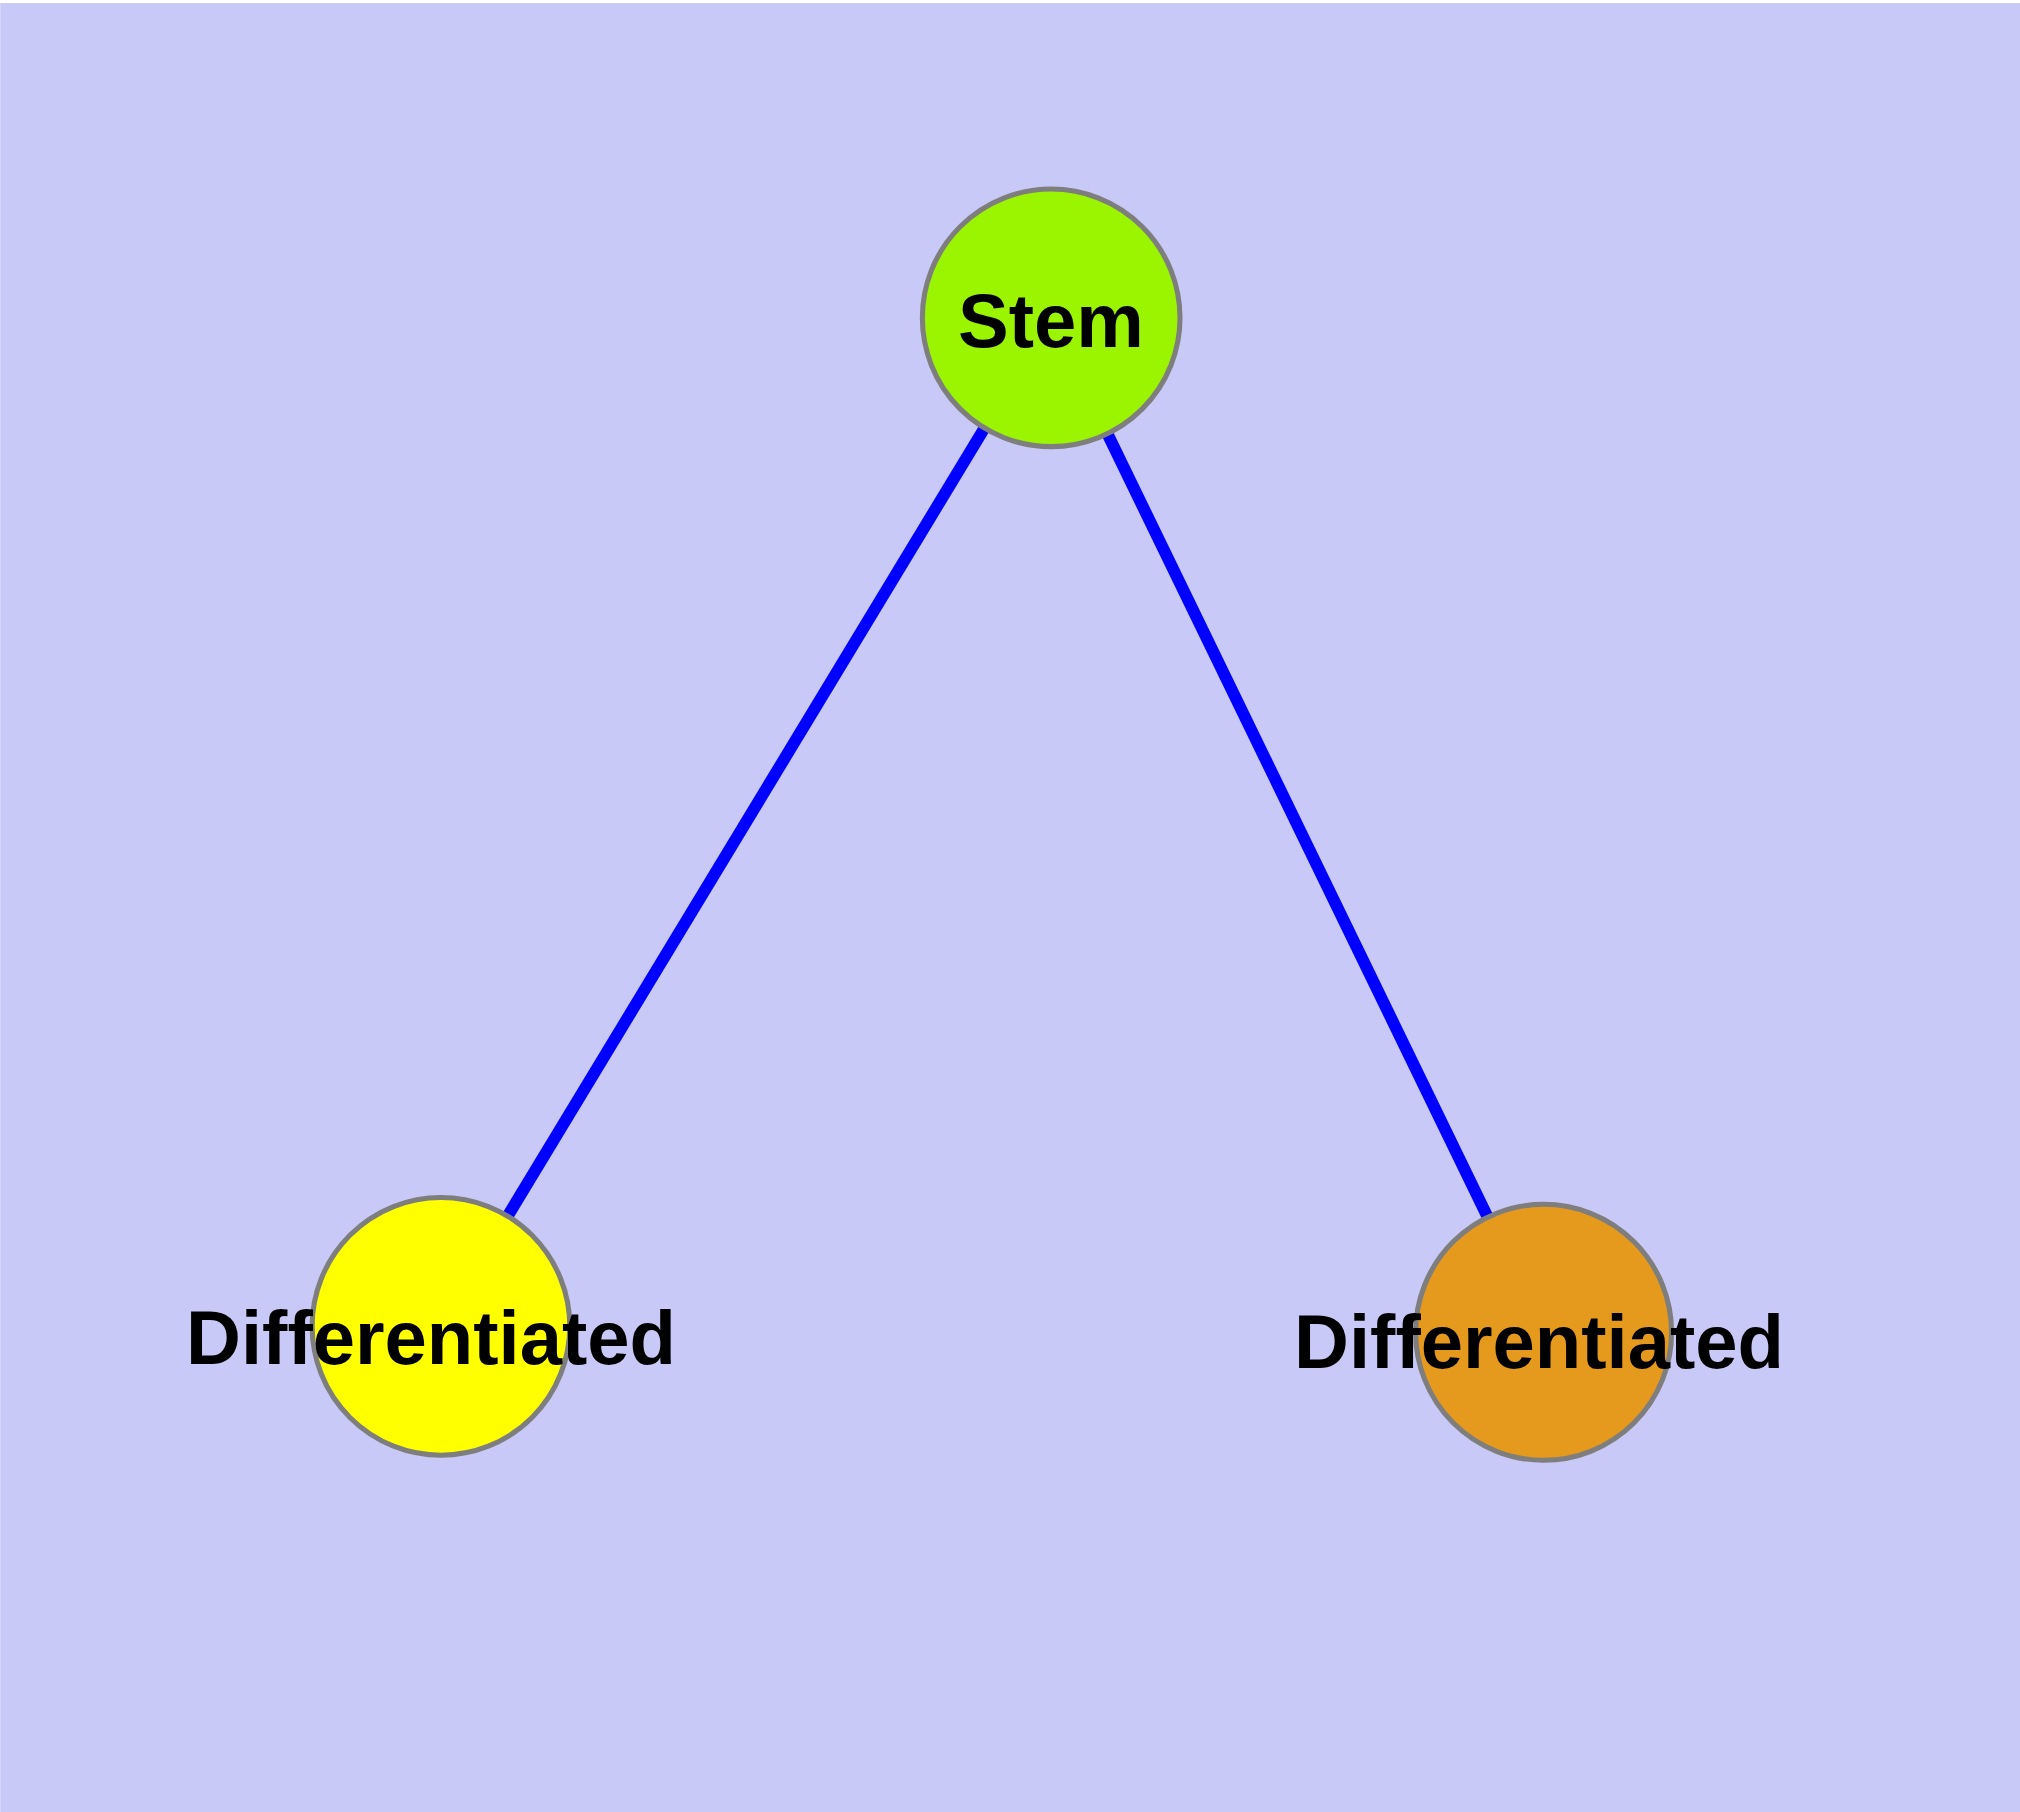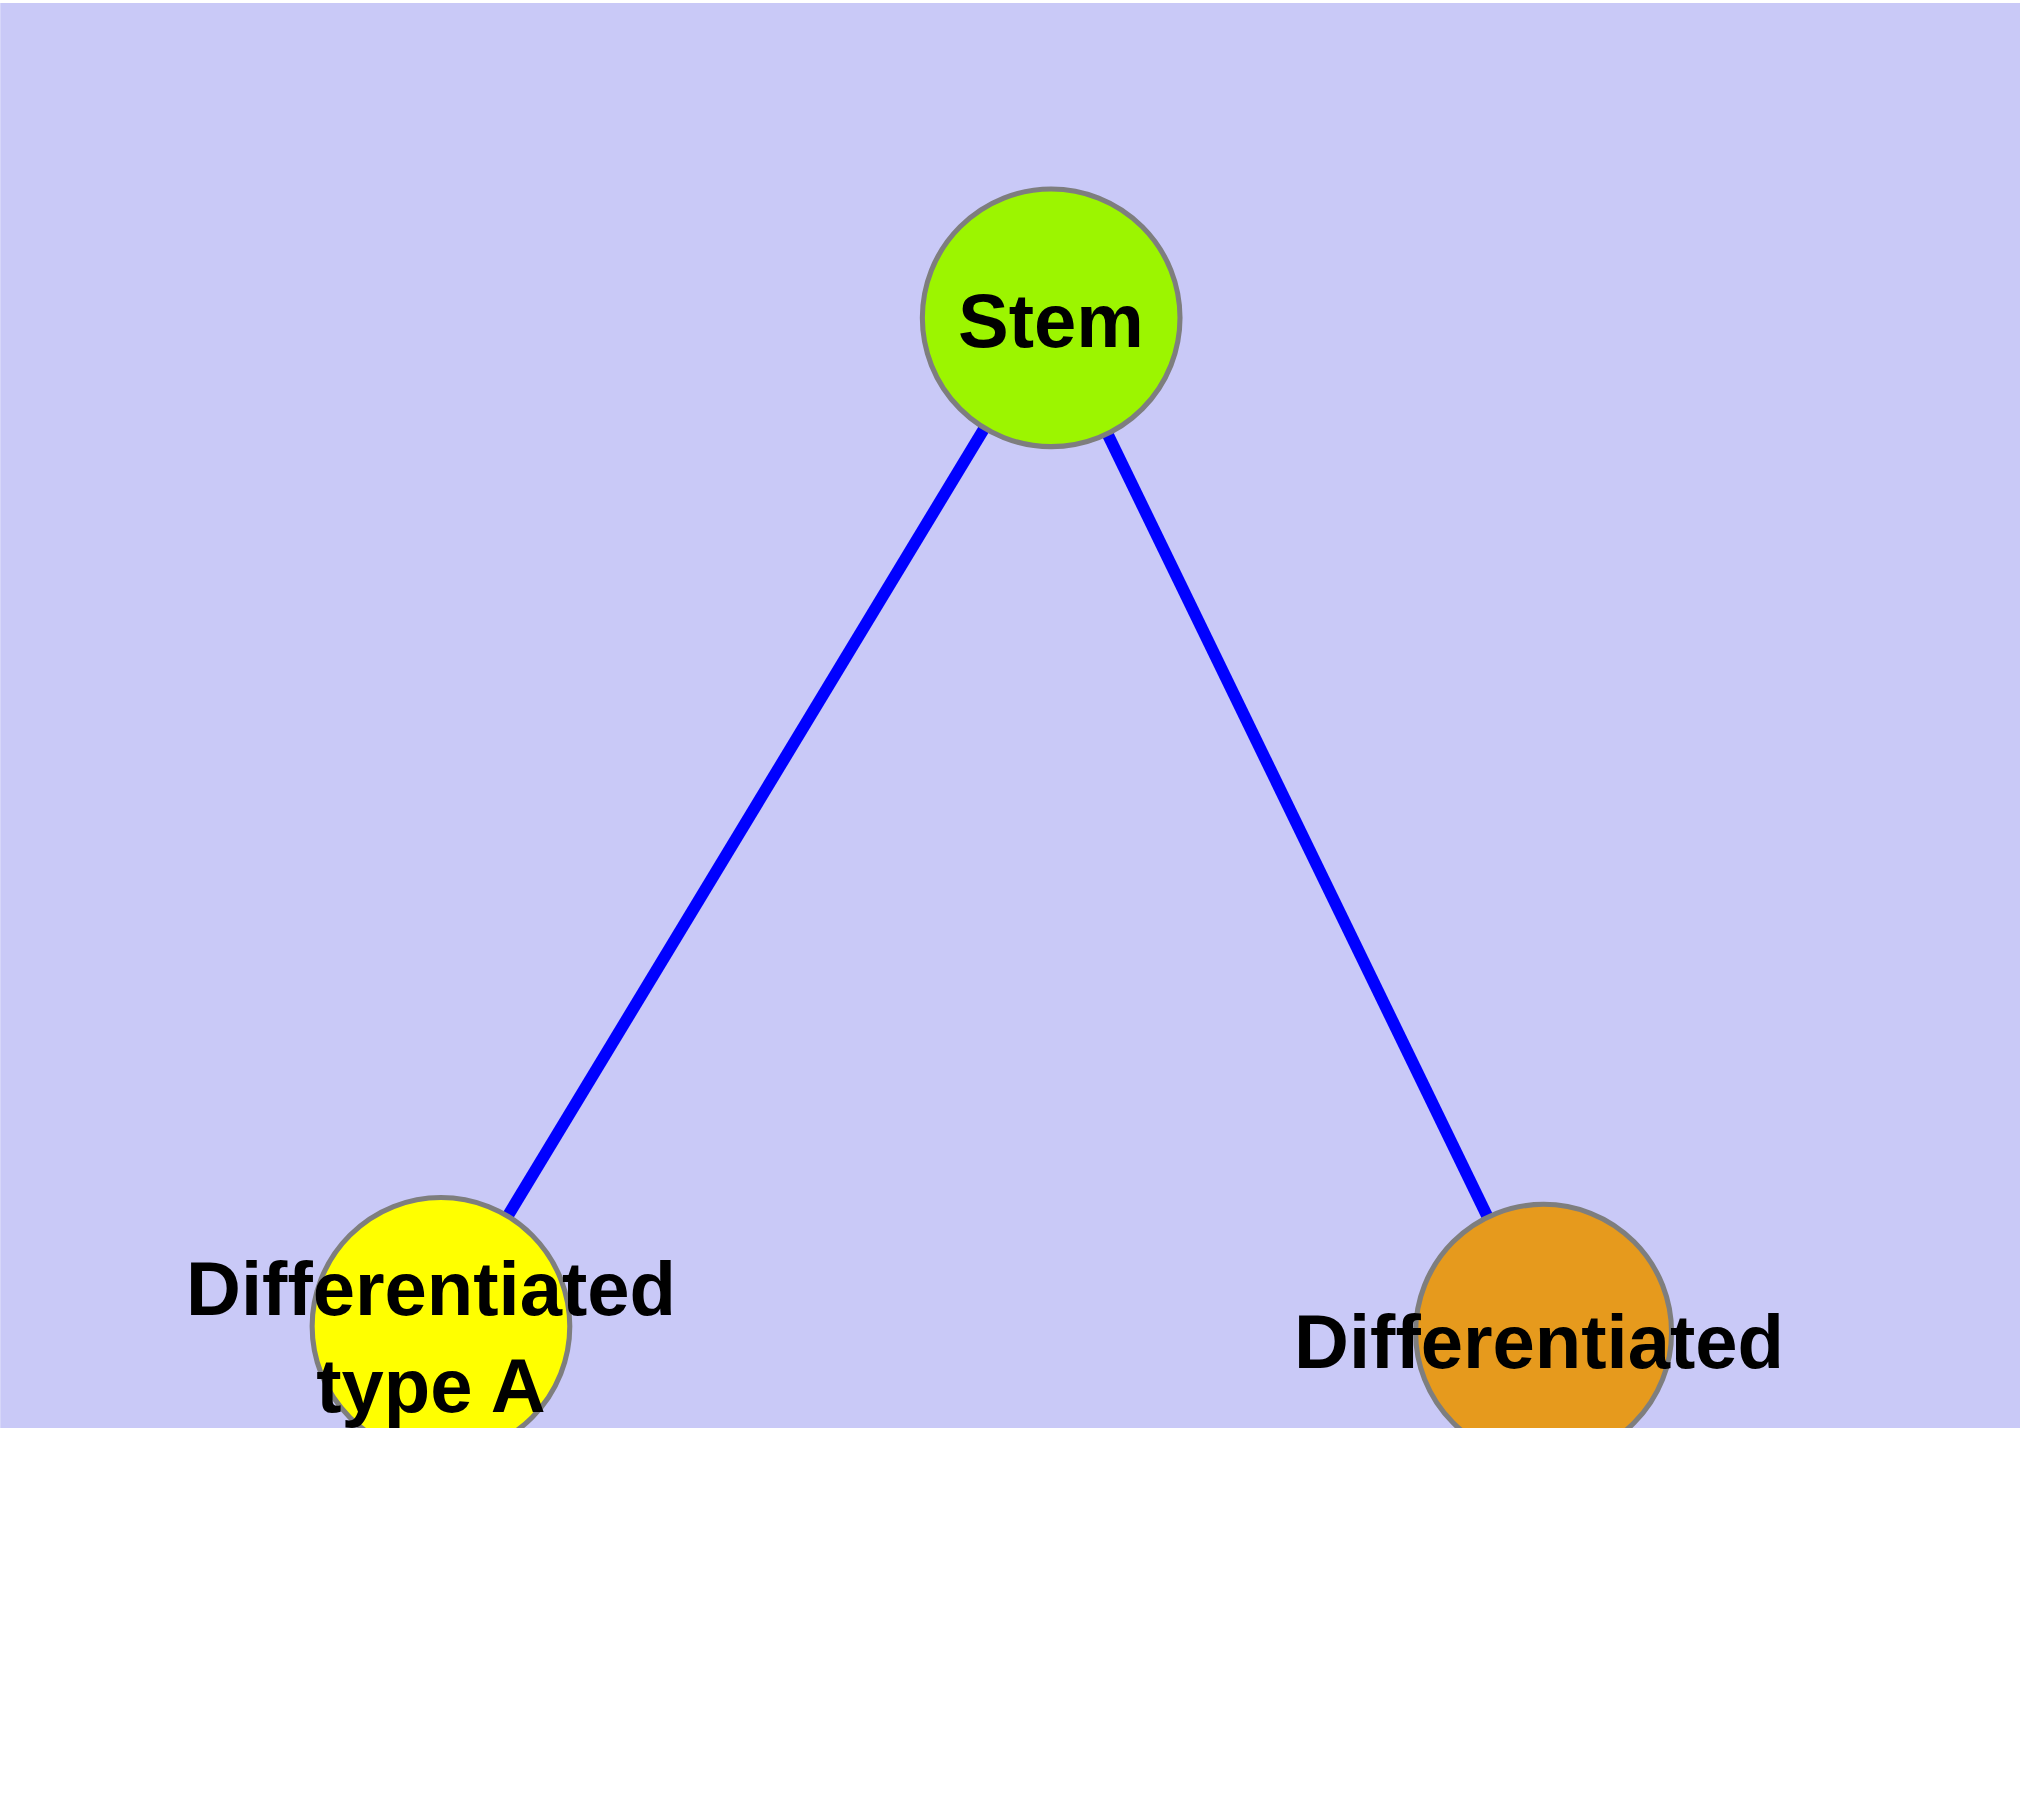--- a/index.html
+++ b/index.html
@@ -8,21 +8,21 @@
   }
   body {
     width: 2021px;
     height: 1812px;
     background: #ffffff;
     font-family: "Liberation Sans", sans-serif;
   }
   .canvas {
     position: relative;
     width: 2021px;
-    height: 1428px;
+    height: 1812px;
     overflow: hidden;
   }
   .top-strip {
     position: absolute;
     top: 0;
     left: 0;
     width: 100%;
     height: 2.5px;
     background: #ffffff;
     z-index: 3;
@@ -76,21 +76,20 @@
 
     <circle cx="1821" cy="1572" r="151" fill="#E69A1D"></circle>
   </svg>
 
   <div class="node-label" style="left:1051px; top:320px;">
     <span class="line">Stem</span>
   </div>
 
   <div class="node-label" style="left:431px; top:1337px;">
     <span class="line">Differentiated</span>
-    <span class="line">type A</span>
   </div>
 
   <div class="node-label" style="left:1539px; top:1341px;">
     <span class="line">Differentiated</span>
   </div>
 
 </div>
 
 
 </body></html>

